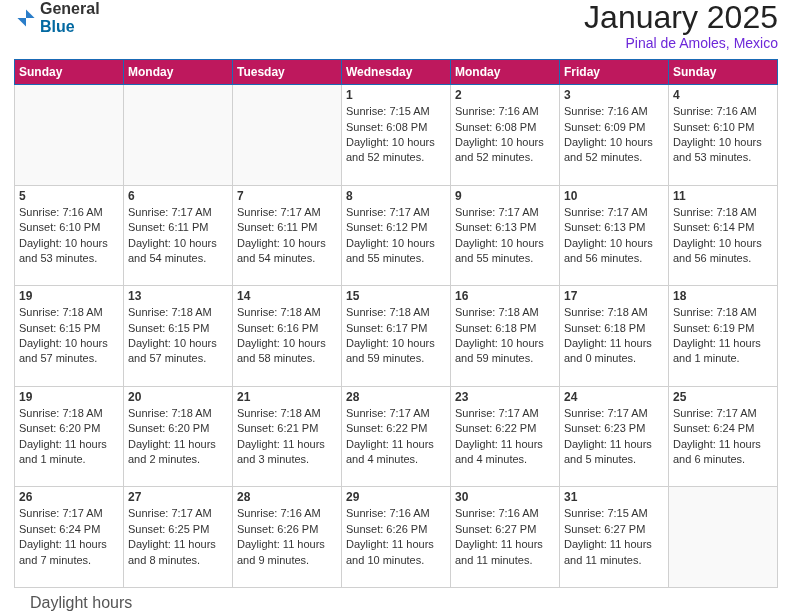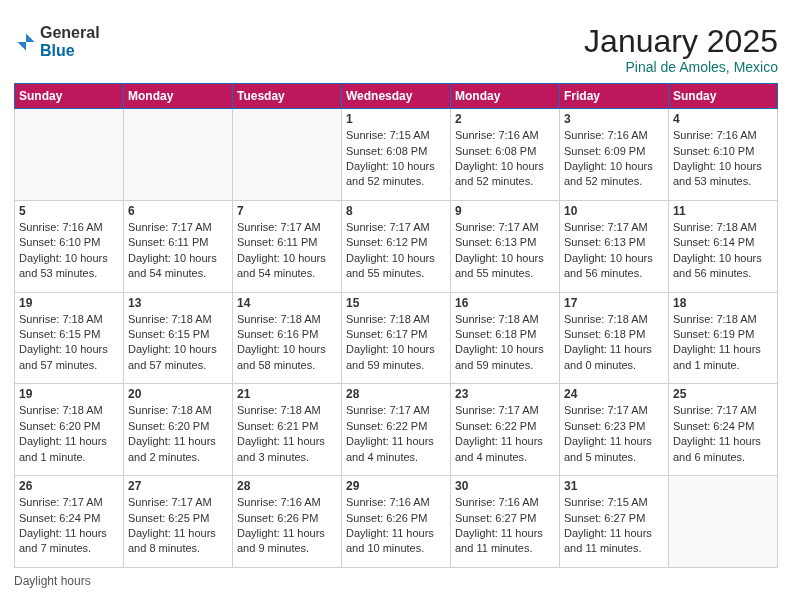--- a/index.html
+++ b/index.html
@@ -6,21 +6,21 @@
     body {
       font-family: Arial, sans-serif;
       background: #fff;
       width: 792px;
       height: 612px;
       overflow: hidden;
     }
     .page {
       width: 792px;
       height: 612px;
-      padding: 24px 14px;
+      padding: 0 14px;
       display: flex;
       flex-direction: column;
     }
     .header {
       display: flex;
       justify-content: space-between;
       align-items: flex-start;
       margin-bottom: 8px;
     }
     .logo {
@@ -44,21 +44,21 @@
       margin-left: 36px;
     }
     .month-title {
       font-size: 32px;
       font-weight: 300;
       color: #222;
       line-height: 1.1;
     }
     .location {
       font-size: 14px;
-      color: #0f766e;
+      color: #6d28d9;
     }
     .calendar {
       flex: 1;
       border: 1px solid #ccc;
       border-collapse: collapse;
       width: 100%;
       table-layout: fixed;
     }
     .calendar th {
       background: #be185d;
@@ -86,24 +86,25 @@
     .cell-info {
       font-size: 11px;
       line-height: 1.4;
       color: #333;
     }
     .empty-cell {
       background: #f9f9f9;
     }
     .footer {
       margin-top: 6px;
-      font-size: 12px;
+      font-size: 16px;
       color: #555;
       display: flex;
       gap: 20px;
+      margin-left: 16px;
     }
   </style>
 </head>
 <body>
 
 <div class="page">
   <div class="header">
     <div class="logo">
       <svg class="logo-icon" viewBox="0 0 28 28">
         <polygon points="14,4 24,14 14,14" fill="#2a7dc9"></polygon>

